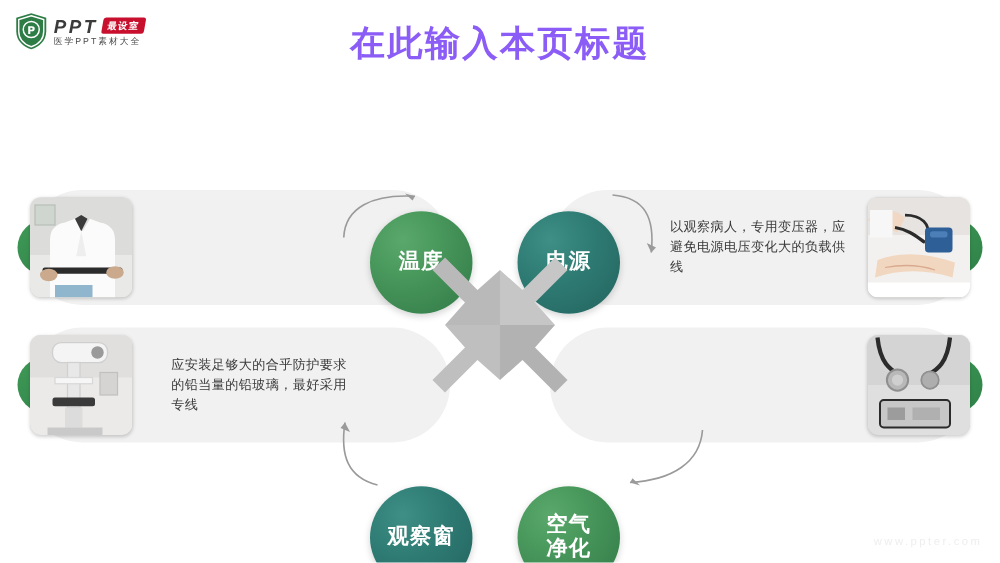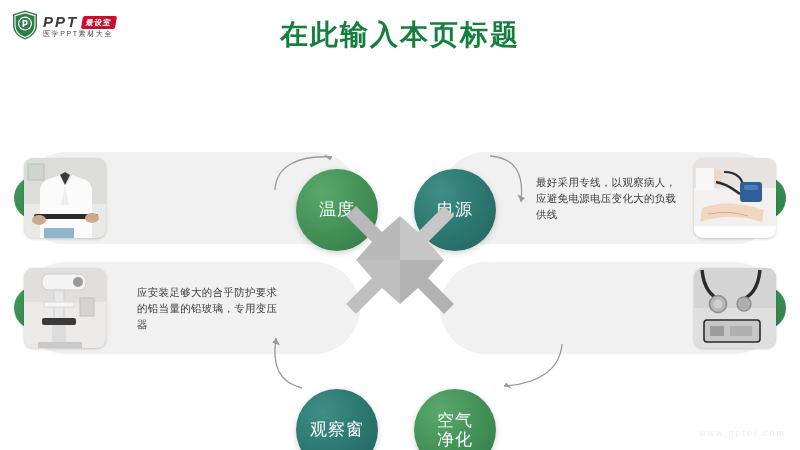--- a/index.html
+++ b/index.html
@@ -10,30 +10,30 @@
     font-family:"Liberation Sans","DejaVu Sans",sans-serif;
     overflow:hidden;position:relative;
   }
   .slide{position:absolute;inset:0;width:800px;height:450px;background:#fff;}
 
   
   .logo{position:absolute;left:12px;top:6px;width:130px;height:38px;display:flex;align-items:center;gap:5px;}
   .logo-shield{width:26px;height:30px;flex:0 0 auto;position:relative;}
   .logo-shield svg{display:block;}
   .logo-text{display:flex;flex-direction:column;justify-content:center;gap:1px;}
-  .logo-row1{display:flex;align-items:flex-end;gap:4px;}
+  .logo-row1{display:flex;align-items:flex-start;gap:4px;}
   .logo-ppt{font-size:15px;font-weight:bold;color:#3b3b3b;letter-spacing:2px;font-style:italic;line-height:1;}
   .logo-badge{background:#c8102e;color:#fff;font-size:7.5px;line-height:1;padding:2.5px 4px 2.5px 4px;border-radius:2px;letter-spacing:1px;
     transform:skewX(-10deg);font-weight:bold;}
   .logo-sub{font-size:7px;color:#4a4a4a;letter-spacing:1.6px;line-height:1;}
 
   
   .title{
     position:absolute;left:0;right:0;top:16px;text-align:center;
-    font-size:28px;font-weight:bold;color:#15803d;letter-spacing:2px;
+    font-size:28px;font-weight:bold;color:#8b5cf6;letter-spacing:2px;
     font-family:"DejaVu Sans","Liberation Sans",sans-serif;
   }
 
   
   .diagram{position:absolute;left:0;top:140px;width:800px;height:240px;}
 
   .row{position:absolute;left:0;width:800px;height:92px;}
   .row-top{top:12px;}
   .row-bottom{top:122px;}
 
@@ -67,21 +67,21 @@
   .txt-oneline{font-size:10.5px;letter-spacing:1px;}
 
   
   .cross{position:absolute;left:336px;top:56px;width:128px;height:128px;}
   .cross svg{display:block;}
 
   
   .circle{
     position:absolute;width:82px;height:82px;border-radius:50%;
     display:flex;align-items:center;justify-content:center;text-align:center;
-    color:#fff;font-size:17px;font-weight:normal;letter-spacing:1px;line-height:1.12;
+    color:#fff;font-size:17px;font-weight:bold;letter-spacing:1px;line-height:1.12;
     box-shadow:0 2px 6px rgba(0,0,0,.18);
     font-family:"DejaVu Sans","Liberation Sans",sans-serif;
   }
   .c-green{background:radial-gradient(circle at 32% 28%,#5aa86c 0%,#49985c 35%,#327a48 100%);}
   .c-teal{background:radial-gradient(circle at 32% 28%,#3f8f86 0%,#2f7d75 38%,#23635e 100%);}
   .c-tl{left:296px;top:17px;}
   .c-tr{left:414px;top:17px;}
   .c-bl{left:296px;top:127px;}
   .c-br{left:414px;top:127px;}
 
@@ -162,21 +162,21 @@
           <path d="M60 5 l-8 -2.2 l6 5.6 Z" fill="#9a9a9a"></path>
         </svg>
       </span>
       <span class="arc arc-tr">
         <svg width="40" height="80" viewBox="0 0 40 80">
           <path d="M2 4 C28 6 36 22 33 50" fill="none" stroke="#9a9a9a" stroke-width="1.3"></path>
           <path d="M33 50 l-3.6 -7.6 l7.4 3.6 Z" fill="#9a9a9a"></path>
         </svg>
       </span>
 
-      <div class="txt txt-right">最好采用专线，以观察病人，应避免电源电压变化大的负载供线</div>
+      <div class="txt txt-right">以观察病人，专用变压器，应避免电源电压变化大的负载供线</div>
 
       <div class="accent-disc accent-right"></div>
       <div class="photo photo-right">
         <svg viewBox="0 0 82 80" aria-hidden="true">
           <rect width="82" height="80" fill="#f3f1ef"></rect>
           <rect x="0" y="0" width="82" height="30" fill="#e6e3e0"></rect>
           <path d="M0 18 q16 -14 30 -2 l-6 12 Z" fill="#f0d8c4"></path>
           <rect x="2" y="10" width="18" height="22" fill="#f7f7f7"></rect>
           <path d="M22 24 C34 26 40 32 46 36" fill="none" stroke="#2b2b2b" stroke-width="2.6"></path>
           <path d="M30 14 C44 14 50 22 48 30" fill="none" stroke="#2b2b2b" stroke-width="2.2"></path>
@@ -203,21 +203,21 @@
           <rect x="18" y="6" width="44" height="16" rx="7" fill="#f4f4f4" stroke="#cfcfcf"></rect>
           <circle cx="54" cy="14" r="5" fill="#9a9a9a"></circle>
           <rect x="30" y="22" width="10" height="36" fill="#e8e8e8" stroke="#d0d0d0"></rect>
           <rect x="20" y="34" width="30" height="5" fill="#f6f6f6" stroke="#d8d8d8"></rect>
           <rect x="18" y="50" width="34" height="7" rx="2" fill="#3a3a3a"></rect>
           <rect x="28" y="58" width="14" height="16" fill="#dcdcdc"></rect>
           <rect x="14" y="74" width="44" height="6" fill="#c9c9c9"></rect>
         </svg>
       </div>
 
-      <div class="txt txt-left">应安装足够大的合乎防护要求的铅当量的铅玻璃，专用变压器</div>
+      <div class="txt txt-left">应安装足够大的合乎防护要求的铅当量的铅玻璃，最好采用专线</div>
 
       <div class="circle c-teal c-bl">
         <span>观察窗</span>
       </div>
       <div class="circle c-green c-br">
         <span>
           <span>空气</span><br>
           <span>净化</span>
         </span>
       </div>

